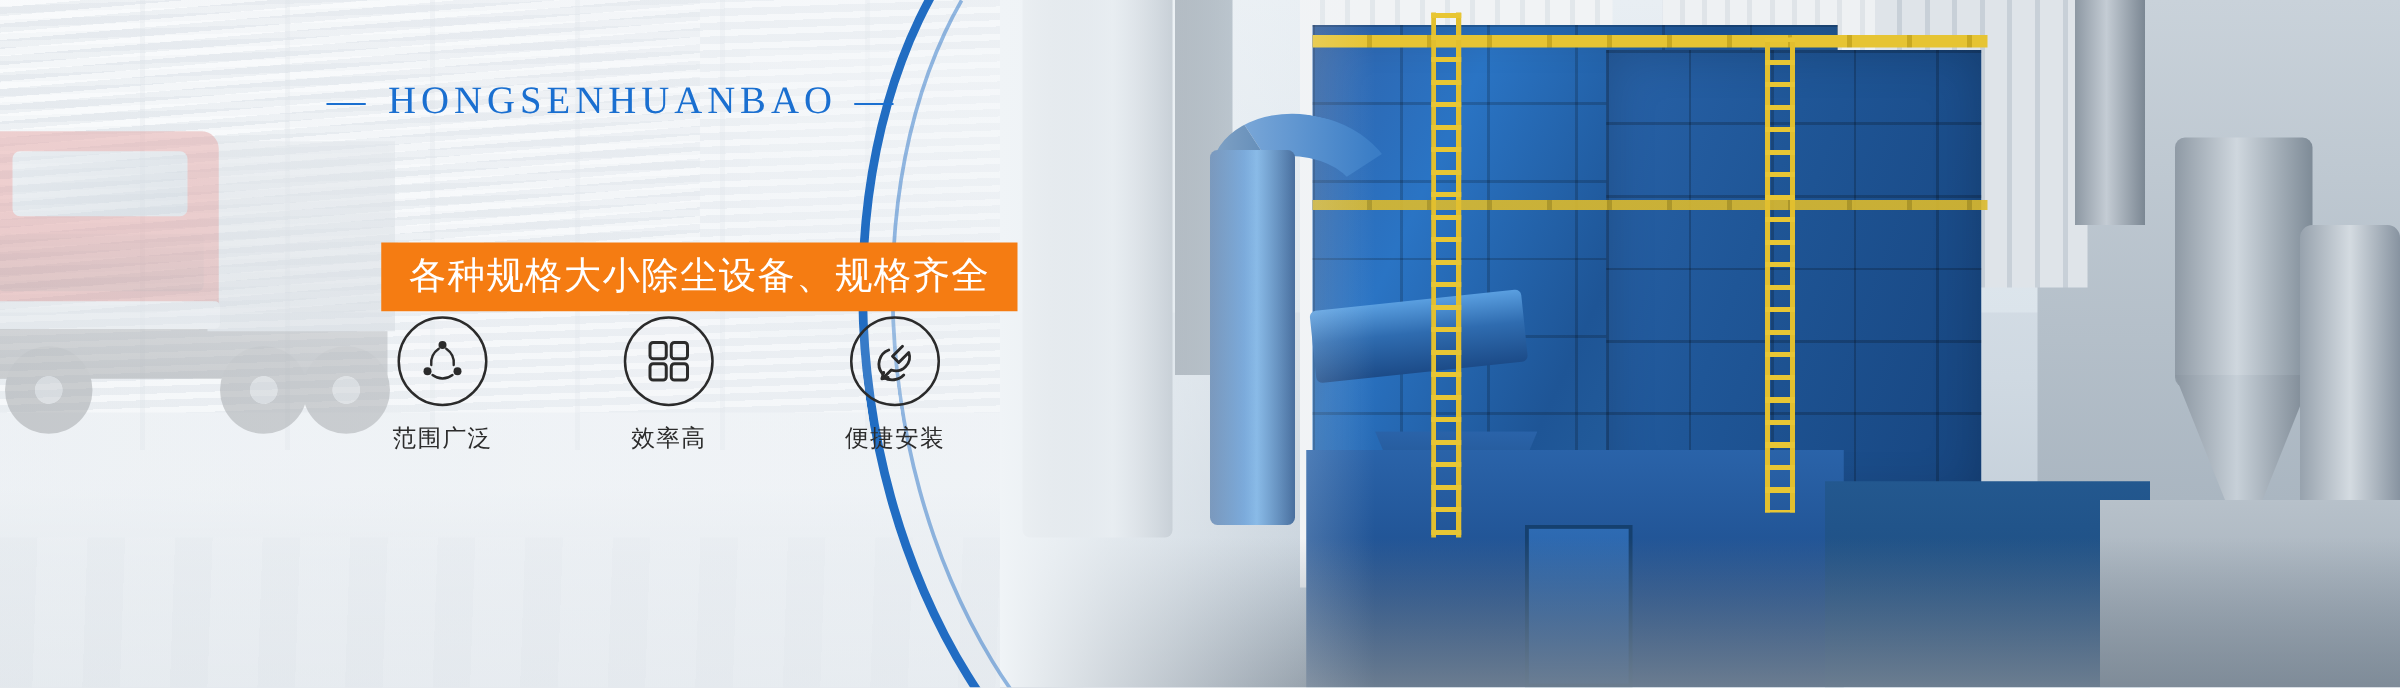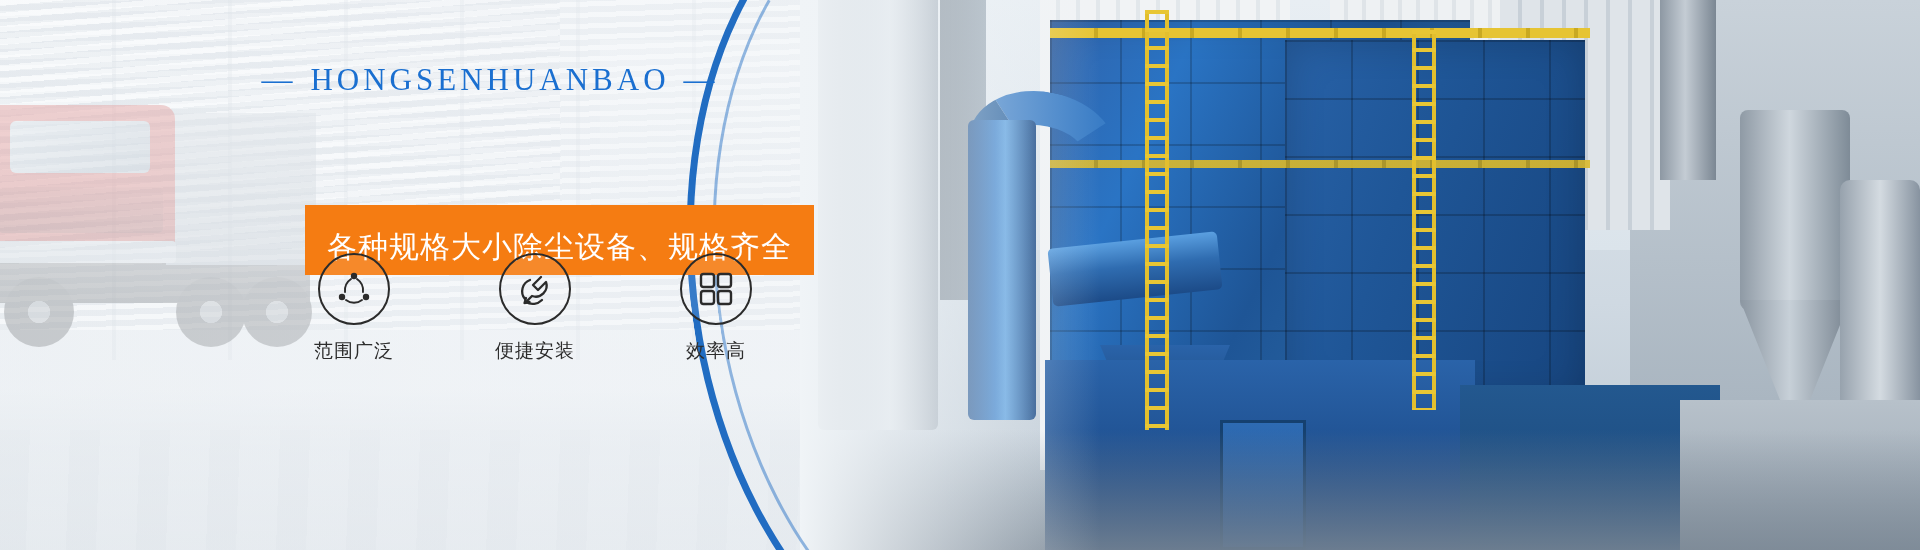--- a/index.html
+++ b/index.html
@@ -289,23 +289,23 @@
     letter-spacing:2px;
     color:#31211e;
     background:linear-gradient(180deg,#4a3330 0%,#2b1d1b 55%,#221714 100%);
     -webkit-background-clip:text; background-clip:text;
     -webkit-text-fill-color:transparent;
     text-shadow:0 2px 3px rgba(255,255,255,.35);
     white-space:nowrap;
   }
 
   .subbar {
-    position:absolute; left:305px; top:205px;
+    position:absolute; left:305px; top:194px;
     background:#f57c12;
-    padding:25px 22px 11px 22px;
+    padding:10px 22px 11px 22px;
     color:#ffffff;
     font-family:"DejaVu Sans","Liberation Sans",sans-serif;
     font-size:30px; line-height:34px; letter-spacing:1px;
     white-space:nowrap;
   }
 
   .features {
     position:absolute; left:300px; top:253px; width:470px;
     display:flex; justify-content:space-between;
   }
@@ -411,40 +411,40 @@
             <path d="M11 23 A14 14 0 0 1 17 10" stroke="#2b2b2b" stroke-width="1.9" fill="none" stroke-linecap="round"></path>
             <path d="M23 10 A14 14 0 0 1 29 23" stroke="#2b2b2b" stroke-width="1.9" fill="none" stroke-linecap="round"></path>
             <path d="M12 31 A13 13 0 0 0 28 31" stroke="#2b2b2b" stroke-width="1.9" fill="none" stroke-linecap="round"></path>
           </svg>
         </div>
         <div class="flabel">范围广泛</div>
       </div>
 
       <div class="feature">
         <div class="circle">
+          <svg width="38" height="38" viewBox="0 0 38 38" aria-hidden="true">
+            <rect x="4" y="4" width="13" height="13" rx="2.5" stroke="#2b2b2b" stroke-width="2.4" fill="none"></rect>
+            <rect x="21" y="4" width="13" height="13" rx="2.5" stroke="#2b2b2b" stroke-width="2.4" fill="none"></rect>
+            <rect x="4" y="21" width="13" height="13" rx="2.5" stroke="#2b2b2b" stroke-width="2.4" fill="none"></rect>
+            <rect x="21" y="21" width="13" height="13" rx="2.5" stroke="#2b2b2b" stroke-width="2.4" fill="none"></rect>
+          </svg>
+        </div>
+        <div class="flabel">效率高</div>
+      </div>
+
+      <div class="feature">
+        <div class="circle">
           <svg width="42" height="42" viewBox="0 0 42 42" aria-hidden="true">
             <path d="M27 9 l-8 8 5 5 8-8 a11 11 0 0 1 -14 14 l-6 6" stroke="#2b2b2b" stroke-width="2.3" fill="none" stroke-linecap="round" stroke-linejoin="round"></path>
             <path d="M16 12 a12 12 0 0 0 -5 19" stroke="#2b2b2b" stroke-width="2.3" fill="none" stroke-linecap="round"></path>
             <path d="M12 34 a13 13 0 0 0 16 -2" stroke="#2b2b2b" stroke-width="2.3" fill="none" stroke-linecap="round"></path>
             <path d="M12 30 l-1.5 5 5 -1" stroke="#2b2b2b" stroke-width="2.3" fill="none" stroke-linecap="round" stroke-linejoin="round"></path>
           </svg>
         </div>
         <div class="flabel">便捷安装</div>
       </div>
 
-      <div class="feature">
-        <div class="circle">
-          <svg width="38" height="38" viewBox="0 0 38 38" aria-hidden="true">
-            <rect x="4" y="4" width="13" height="13" rx="2.5" stroke="#2b2b2b" stroke-width="2.4" fill="none"></rect>
-            <rect x="21" y="4" width="13" height="13" rx="2.5" stroke="#2b2b2b" stroke-width="2.4" fill="none"></rect>
-            <rect x="4" y="21" width="13" height="13" rx="2.5" stroke="#2b2b2b" stroke-width="2.4" fill="none"></rect>
-            <rect x="21" y="21" width="13" height="13" rx="2.5" stroke="#2b2b2b" stroke-width="2.4" fill="none"></rect>
-          </svg>
-        </div>
-        <div class="flabel">效率高</div>
-      </div>
-
 
     </div>
 
 
   </div>
 </div>
 
 </body></html>

